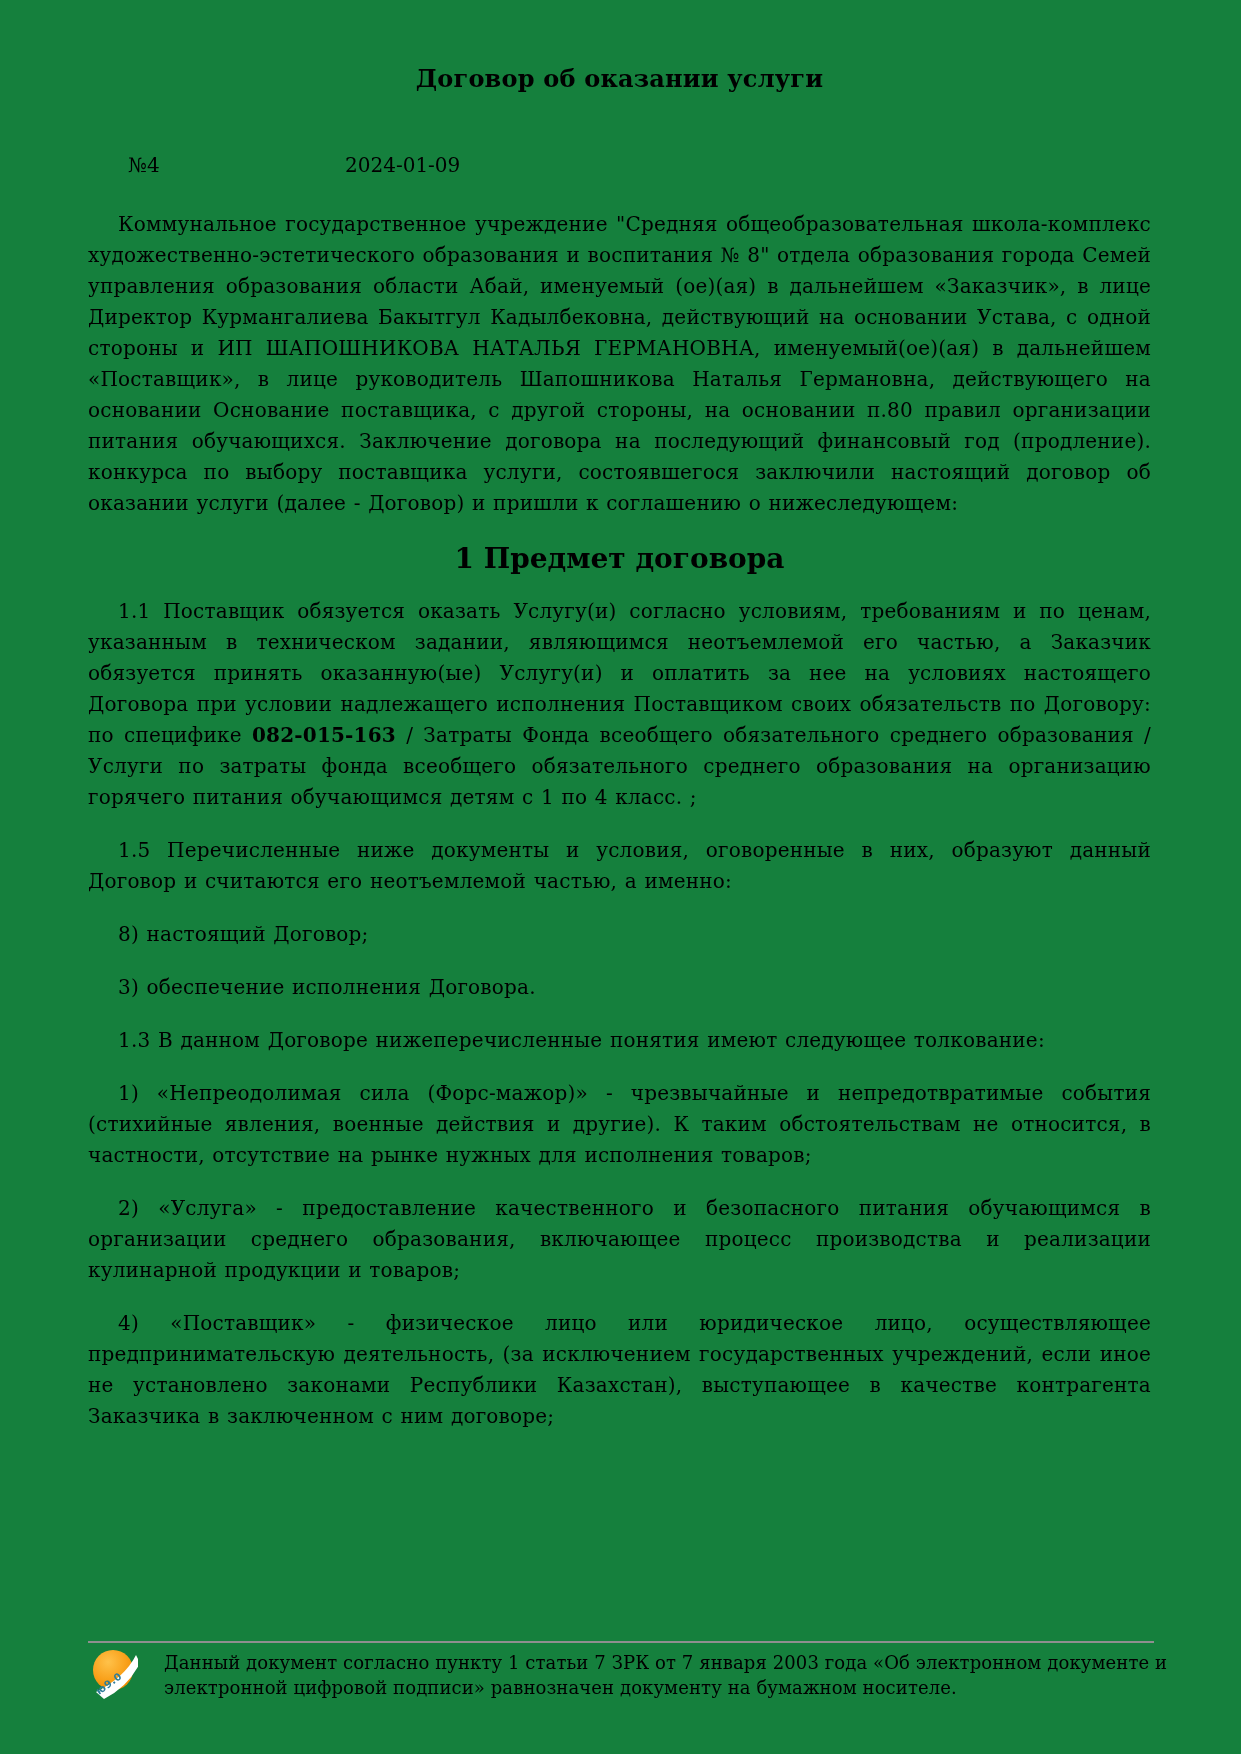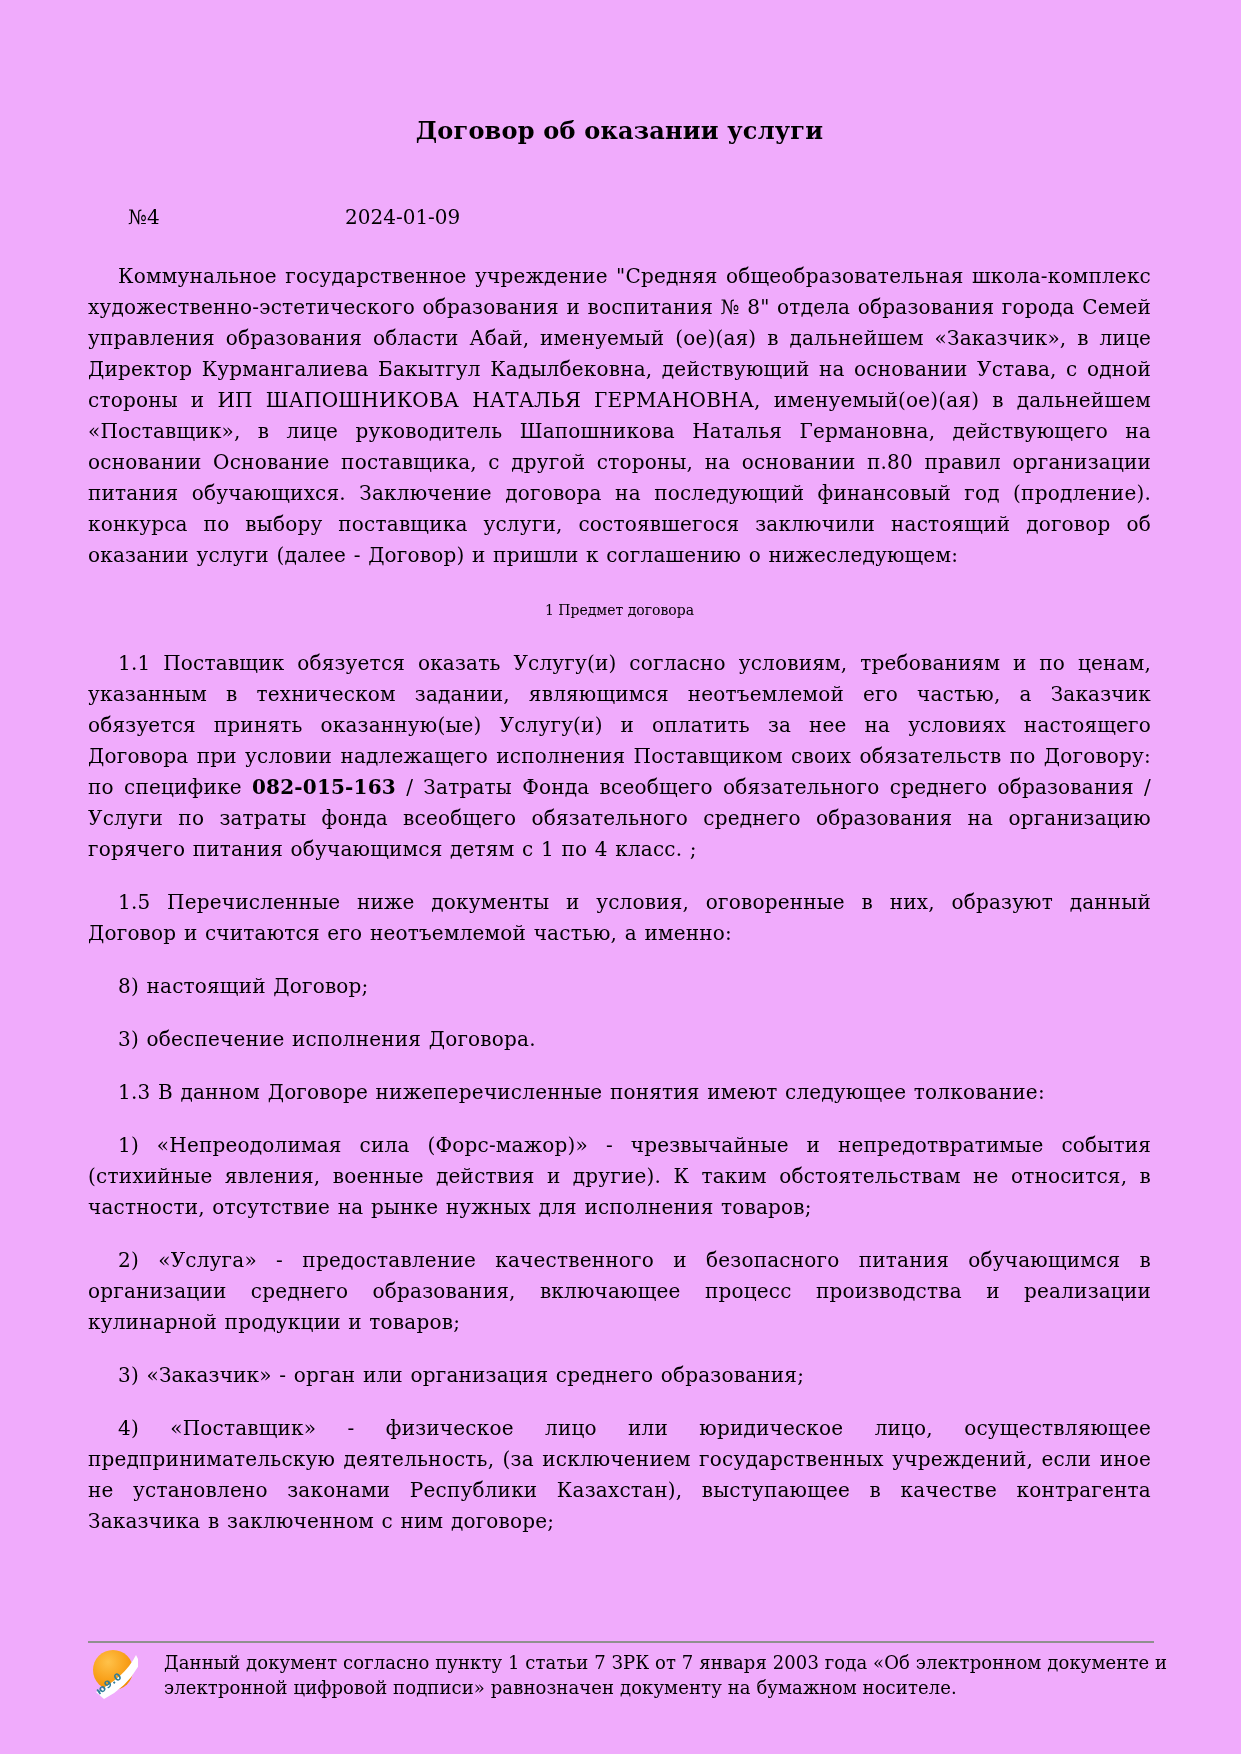--- a/index.html
+++ b/index.html
@@ -1,23 +1,23 @@
 <!DOCTYPE html>
 <html><head>
 <meta charset="utf-8">
 <style>
   html, body { margin:0; padding:0; background:#ffffff; }
   .page {
     position:relative;
     width:1241px; height:1754px;
-    background:#f0abfc;
+    background:#15803d;
     color:#000;
     font-family:"DejaVu Serif","Liberation Serif",serif;
     box-sizing:border-box;
-    padding:116px 90px 0 88px;
+    padding:64px 90px 0 88px;
     overflow:hidden;
   }
   .doc-title {
     margin:0;
     font-size:24px; line-height:30px;
     font-weight:bold;
     text-align:center;
     letter-spacing:0.2px;
   }
   .meta-row {
@@ -34,22 +34,22 @@
     margin:22px 0 0 0;
     font-size:20px; line-height:31px;
     text-align:justify;
     text-indent:30px;
     letter-spacing:0.2px;
     word-spacing:1px;
   }
   .para.intro { margin-top:28px; }
   .section-heading {
     margin:24px 0 0 0;
-    font-size:14px; line-height:31px;
-    font-weight:normal;
+    font-size:28px; line-height:31px;
+    font-weight:bold;
     text-align:center;
   }
   .spec-code { font-weight:bold;margin-top:16px; }
   .footer-divider {
     position:absolute;
     left:88px; top:1641px;
     width:1066px; height:2px;
     background:#8f8f8f;
   }
   .footer-logo {
@@ -85,21 +85,20 @@
 
   <p class="para">1.5 Перечисленные ниже документы и условия, оговоренные в них, образуют данный Договор и считаются его неотъемлемой частью, а именно:</p>
 
   <p class="para">8) настоящий Договор;</p>
   <p class="para">3) обеспечение исполнения Договора.</p>
 
   <p class="para">1.3 В данном Договоре нижеперечисленные понятия имеют следующее толкование:</p>
 
   <p class="para">1) «Непреодолимая сила (Форс-мажор)» - чрезвычайные и непредотвратимые события (стихийные явления, военные действия и другие). К таким обстоятельствам не относится, в частности, отсутствие на рынке нужных для исполнения товаров;</p>
   <p class="para">2) «Услуга» - предоставление качественного и безопасного питания обучающимся в организации среднего образования, включающее процесс производства и реализации кулинарной продукции и товаров;</p>
-  <p class="para">3) «Заказчик» - орган или организация среднего образования;</p>
   <p class="para">4) «Поставщик» - физическое лицо или юридическое лицо, осуществляющее предпринимательскую деятельность, (за исключением государственных учреждений, если иное не установлено законами Республики Казахстан), выступающее в качестве контрагента Заказчика в заключенном с ним договоре;</p>
 
   <div class="footer-divider"></div>
 
   <svg class="footer-logo" viewBox="0 0 46 50" xmlns="http://www.w3.org/2000/svg">
     <defs>
       <radialGradient id="ballGrad" cx="38%" cy="30%" r="75%">
         <stop offset="0%" stop-color="#FFC24A"></stop>
         <stop offset="60%" stop-color="#F9A11B"></stop>
         <stop offset="100%" stop-color="#F08A00"></stop>

